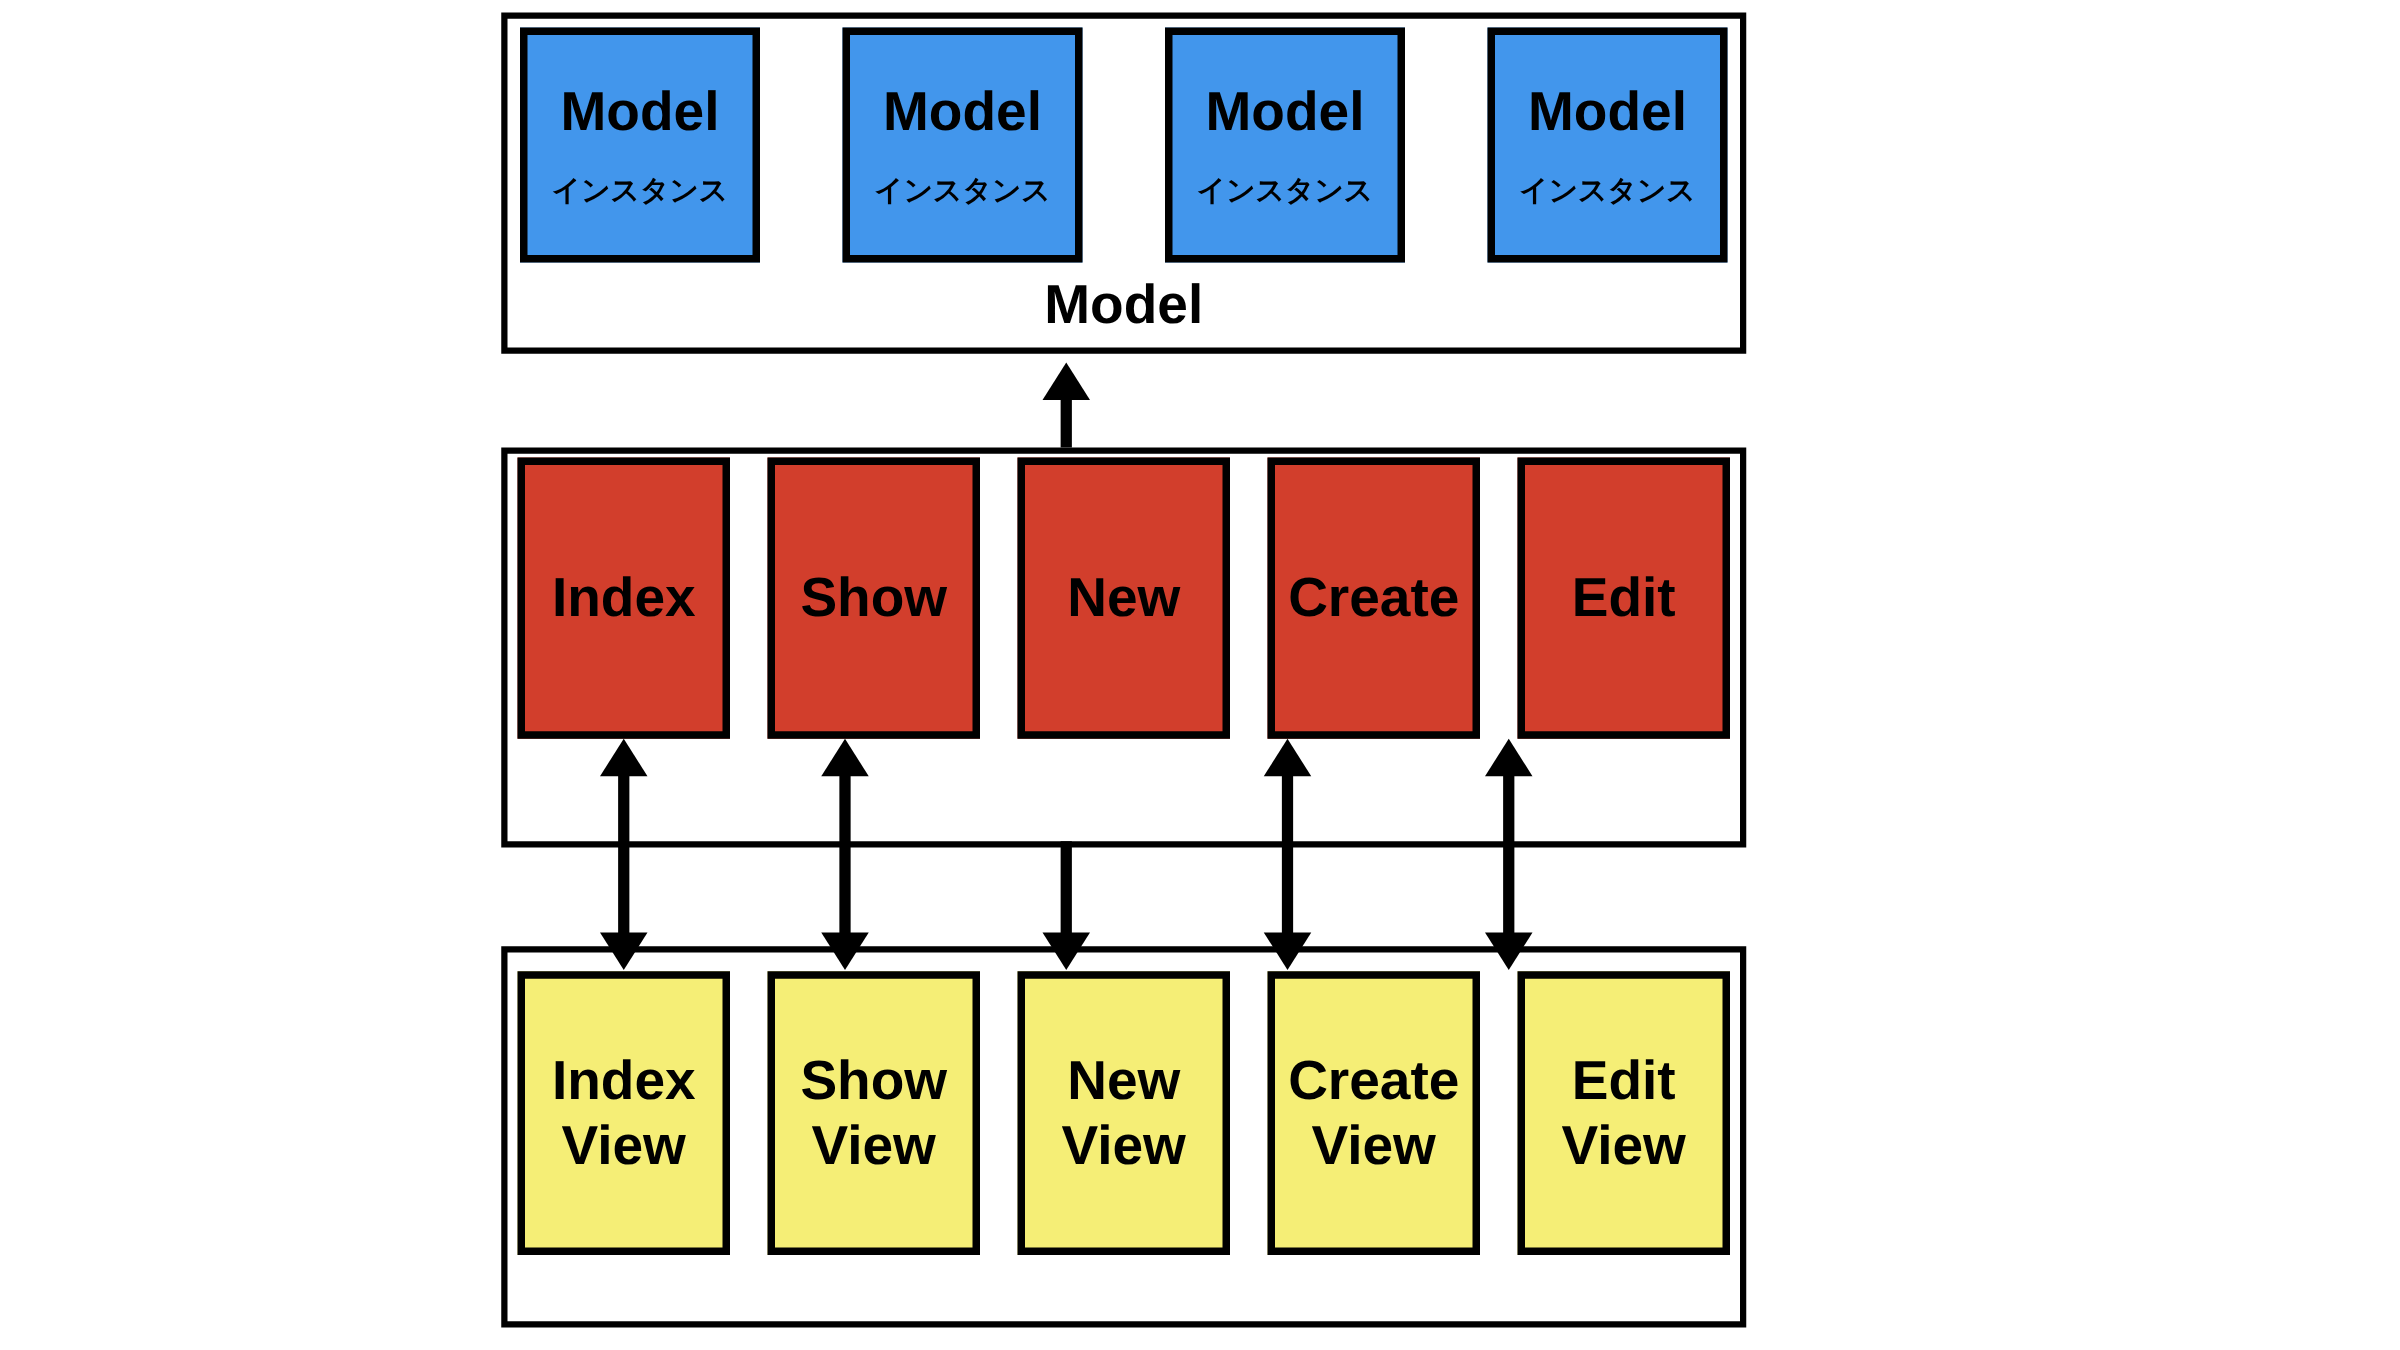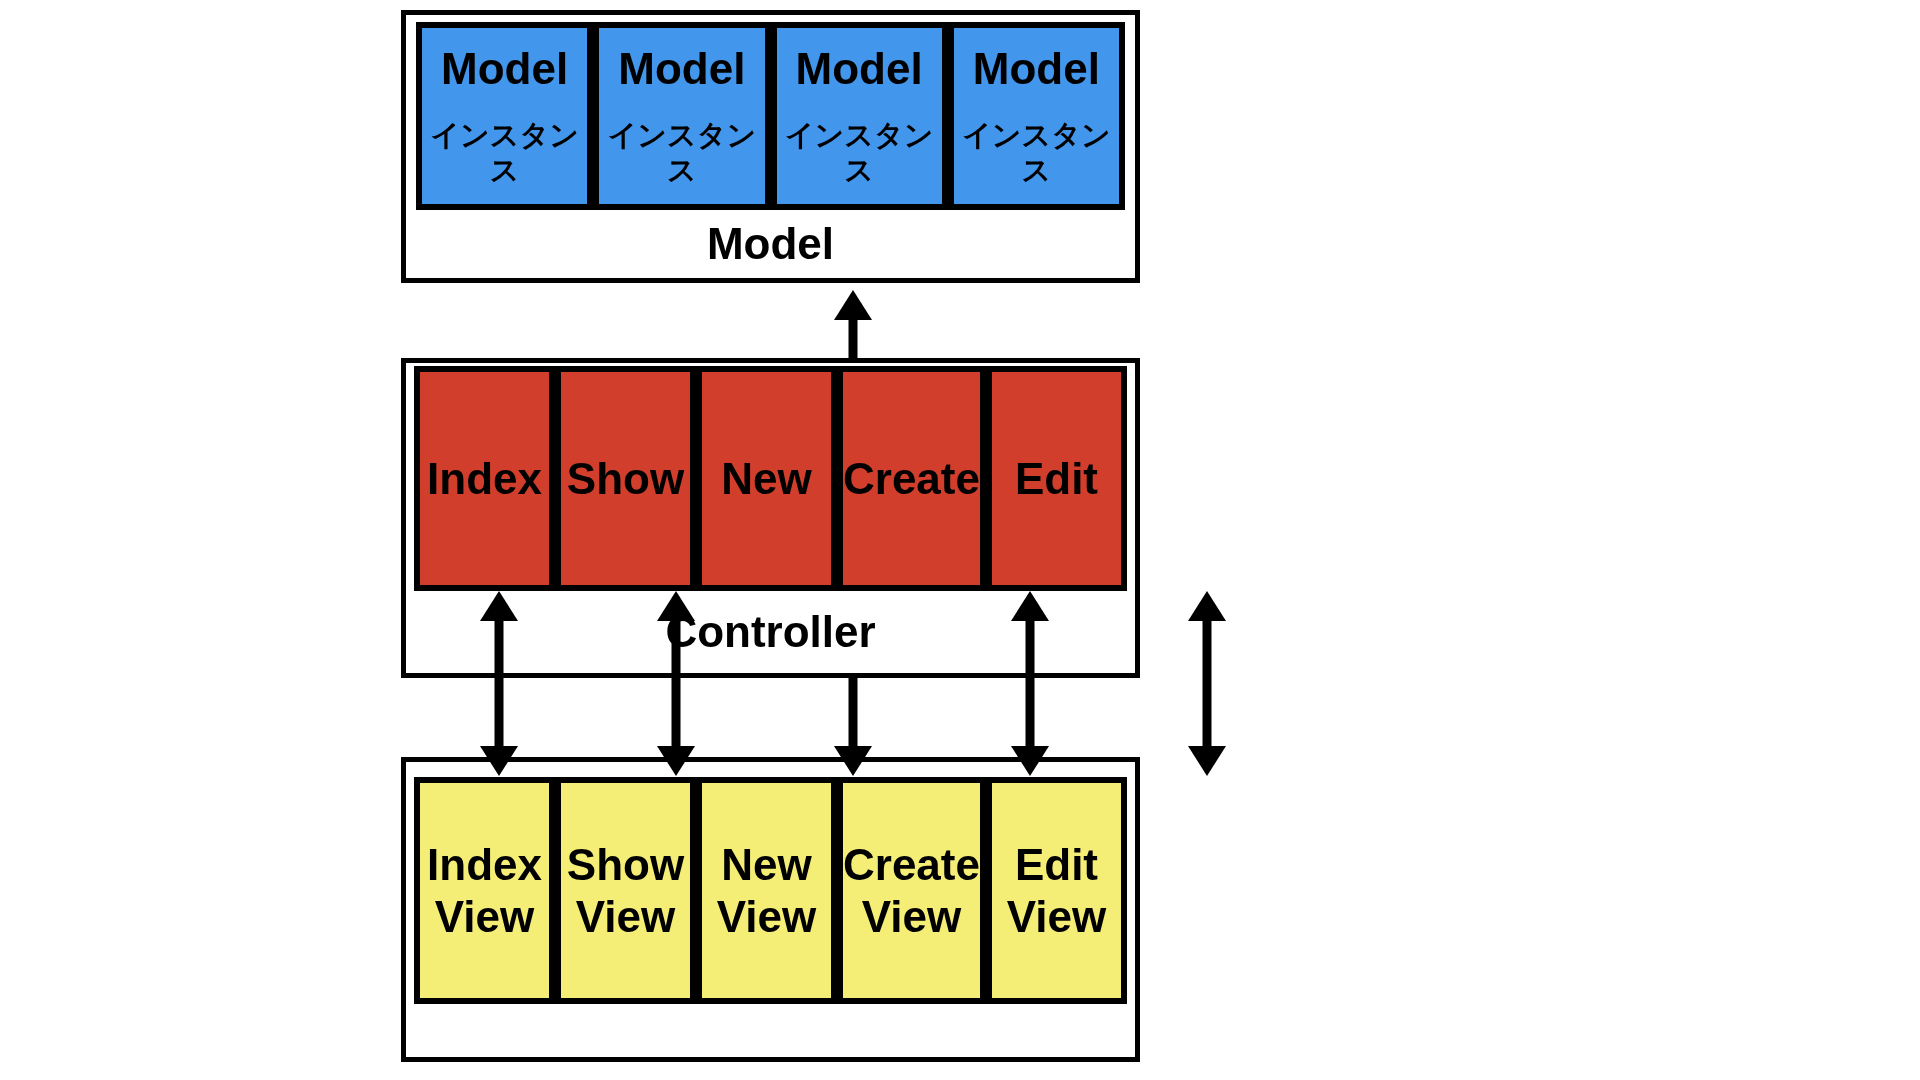--- a/index.html
+++ b/index.html
@@ -16,21 +16,21 @@
     font-family: "Liberation Sans", "DejaVu Sans", sans-serif;
     overflow: hidden;
   }
   .diagram {
     position: absolute;
     left: 401px; top: 0;
     width: 904px; height: 1080px;
   }
   .section {
     position: absolute;
-    left: 0; width: 739px;
+    left: 0; width: 996px;
     border: 5px solid var(--color-border);
     background: var(--color-background);
     display: flex;
     flex-direction: column;
   }
   .section-model      { top: 10px;  height: 273px; }
   .section-controller { top: 358px; height: 320px; }
   .section-views      { top: 757px; height: 305px; }
 
   .boxes-row {
@@ -50,21 +50,21 @@
     justify-content: center;
     text-align: center;
     color: #000;
     font-weight: 700;
   }
   .model-box {
     width: 192px; height: 188px;
     background: var(--color-model_box);
   }
   .model-box .node-title { font-size: 44px; line-height: 1.1; }
-  .model-box .node-subtitle { font-size: 29px; line-height: 1.2; margin-top: 25px; }
+  .model-box .node-subtitle { font-size: 23px; line-height: 1.2; margin-top: 25px; }
 
   .controller-box {
     width: 170px; height: 225px;
     background: var(--color-controller_box);
     font-size: 44px;
   }
   .views-box {
     width: 170px; height: 227px;
     background: var(--color-views_box);
     font-size: 44px;
@@ -143,21 +143,20 @@
   </div>
 
   <div class="section section-controller">
     <div class="boxes-row">
       <div class="node controller-box">Index</div>
       <div class="node controller-box">Show</div>
       <div class="node controller-box">New</div>
       <div class="node controller-box">Create</div>
       <div class="node controller-box">Edit</div>
     </div>
-    <div class="section-label">Controller</div>
   </div>
 
   <div class="section section-views">
     <div class="boxes-row">
       <div class="node views-box">
         <div>Index</div>
         <div>View</div>
       </div>
       <div class="node views-box">
         <div>Show</div>

